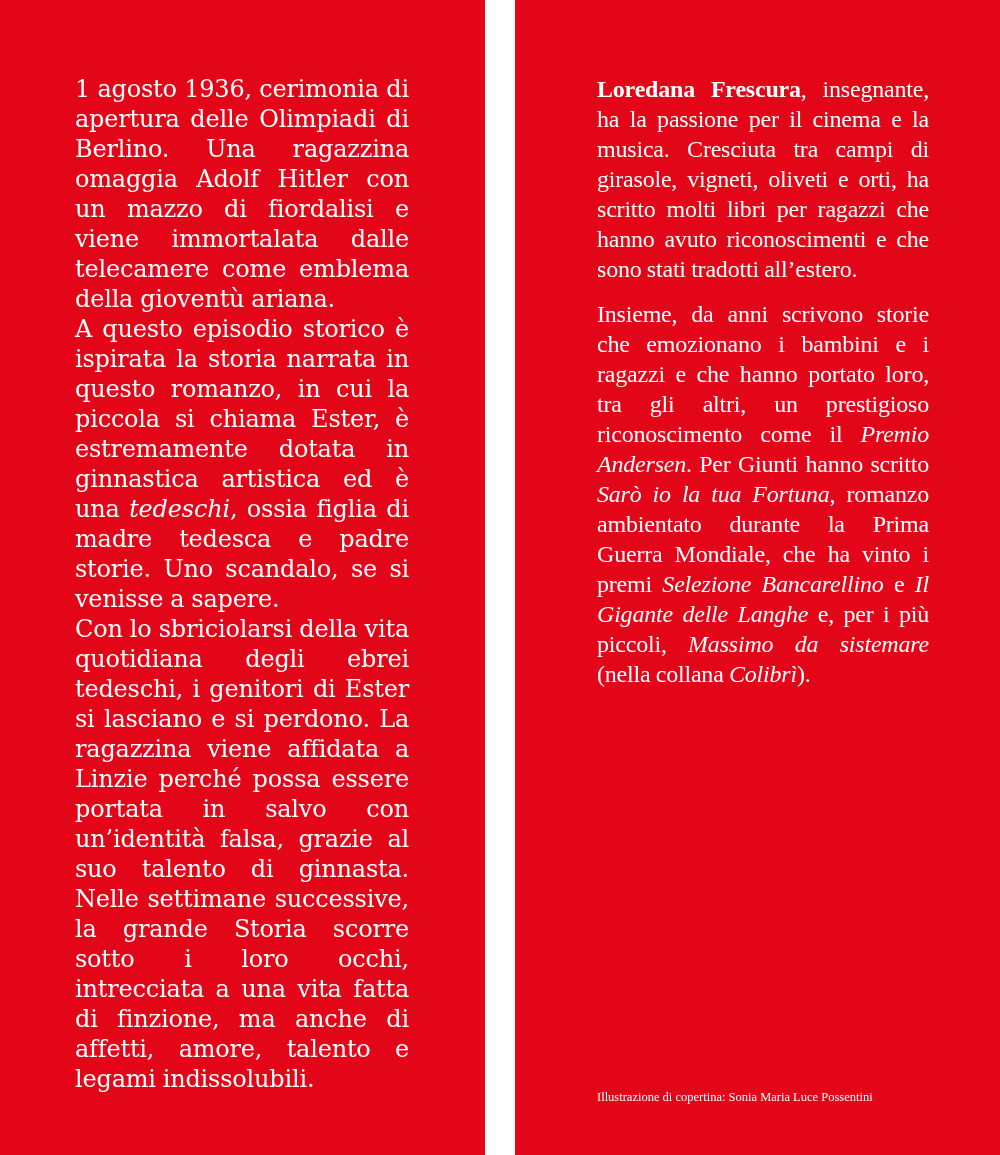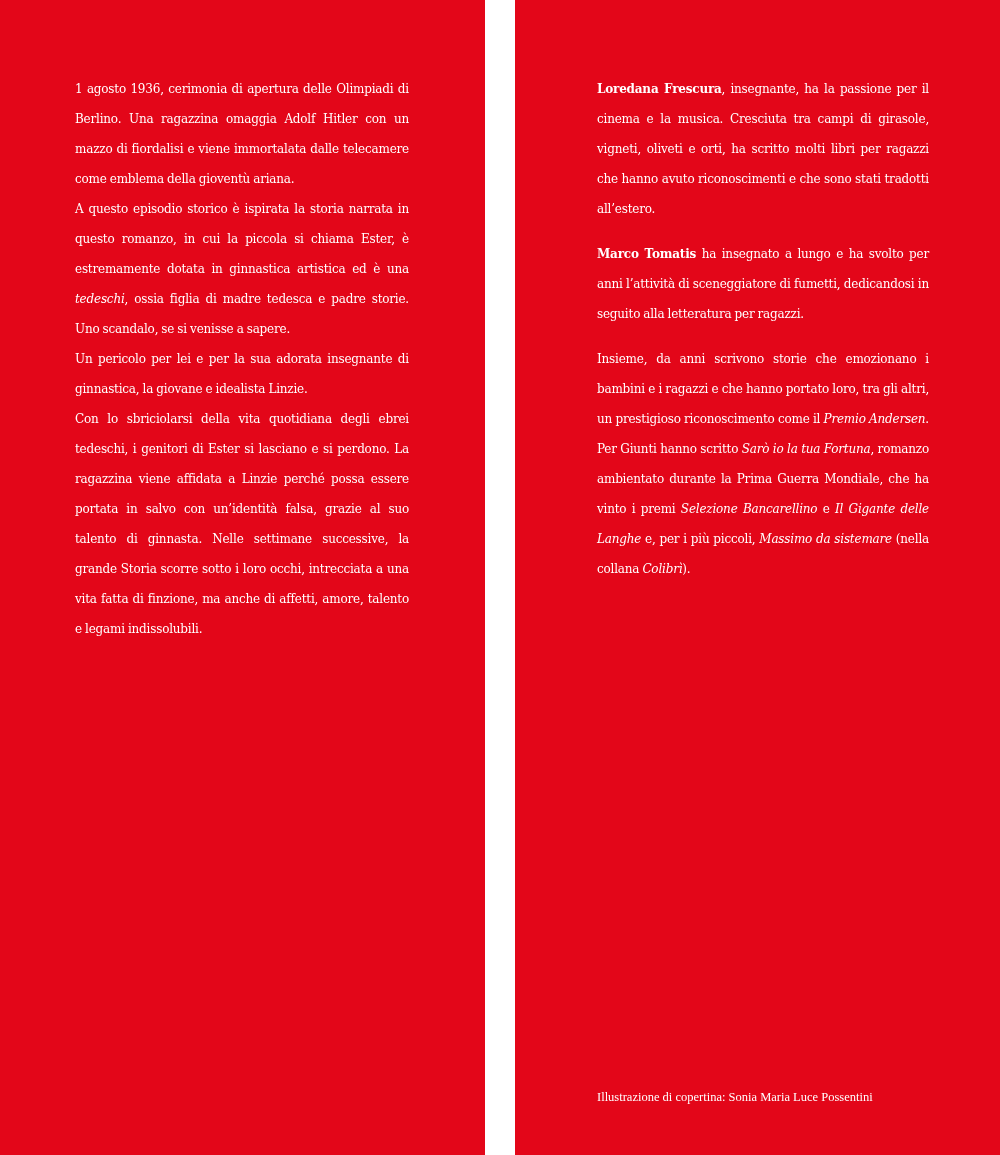--- a/index.html
+++ b/index.html
@@ -23,31 +23,31 @@
     background: var(--panel, #e30619);
     color: var(--ink, #ffffff);
   }
   .panel-left  { left: 0; }
   .panel-right { left: 515px; }
   .text-block {
     position: absolute;
     top: 74px;
     left: 75px;
     width: 334px;
-    font-size: 12px;
+    font-size: 24px;
     line-height: 30px;
     text-align: justify;
     letter-spacing: -0.2px;
     hyphens: auto;
     -webkit-hyphens: auto;
     word-spacing: -0.5px;
   }
   .panel-right .text-block { left: 82px; width: 332px; }
   .text-block p { margin: 0; }
-  .panel-right .text-block p { margin-bottom: 15px; }
+  .panel-right .text-block p { margin-bottom: 15px; font-family: Liberation Serif, serif; }
   .text-block i { font-style: italic; }
   .text-block b { font-weight: bold; }
   .credits {
     position: absolute;
     left: 82px;
     bottom: 48px;
     font-family: Liberation Serif, serif;
     font-size: 12.5px;
     line-height: 20px;
     color: var(--ink, #ffffff);
@@ -56,29 +56,27 @@
 </style>
 </head>
 <body>
 
 <div class="page">
 
   <section class="panel panel-left">
     <div class="text-block" lang="it">
       <p><span>1 agosto 1936, cerimonia di apertura delle Olimpiadi di Berlino. Una ragazzina omaggia Adolf Hitler con un mazzo di fiordalisi e viene immortalata dalle telecamere come emblema della gioventù ariana.</span></p>
       <p><span>A questo episodio storico è ispirata la storia narrata in questo romanzo, in cui la piccola si chiama Ester, è estremamente dotata in ginnastica artistica ed è una </span><i>tedeschi</i><span>, ossia figlia di madre tedesca e padre storie. Uno scandalo, se si venisse a sapere.</span></p>
-      <p><span>Un pericolo per lei e per la sua adorata insegnante di ginnastica, la giovane e idealista Linzie.</span></p>
       <p><span>Con lo sbriciolarsi della vita quotidiana degli ebrei tedeschi, i genitori di Ester si lasciano e si perdono. La ragazzina viene affidata a Linzie perché possa essere portata in salvo con un’identità falsa, grazie al suo talento di ginnasta. Nelle settimane successive, la grande Storia scorre sotto i loro occhi, intrecciata a una vita fatta di finzione, ma anche di affetti, amore, talento e legami indissolubili.</span></p>
     </div>
   </section>
 
   <section class="panel panel-right">
     <div class="text-block" lang="it">
       <p><b>Loredana Frescura</b><span>, insegnante, ha la passione per il cinema e la musica. Cresciuta tra campi di girasole, vigneti, oliveti e orti, ha scritto molti libri per ragazzi che hanno avuto riconoscimenti e che sono stati tradotti all’estero.</span></p>
-      <p><b>Marco Tomatis</b><span> ha insegnato a lungo e ha svolto per anni l’attività di sceneggiatore di fumetti, dedicandosi in seguito alla letteratura per ragazzi.</span></p>
       <p><span>Insieme, da anni scrivono storie che emozionano i bambini e i ragazzi e che hanno portato loro, tra gli altri, un prestigioso riconoscimento come il </span><i>Premio Andersen</i><span>. Per Giunti hanno scritto </span><i>Sarò io la tua Fortuna</i><span>, romanzo ambientato durante la Prima Guerra Mondiale, che ha vinto i premi </span><i>Selezione Bancarellino</i><span> e </span><i>Il Gigante delle Langhe</i><span> e, per i più piccoli, </span><i>Massimo da sistemare</i><span> (nella collana </span><i>Colibrì</i><span>).</span></p>
     </div>
     <div class="credits">
       <div class="credit-line">Illustrazione di copertina: Sonia Maria Luce Possentini</div>
     </div>
   </section>
 
 </div>
 
 </body></html>

